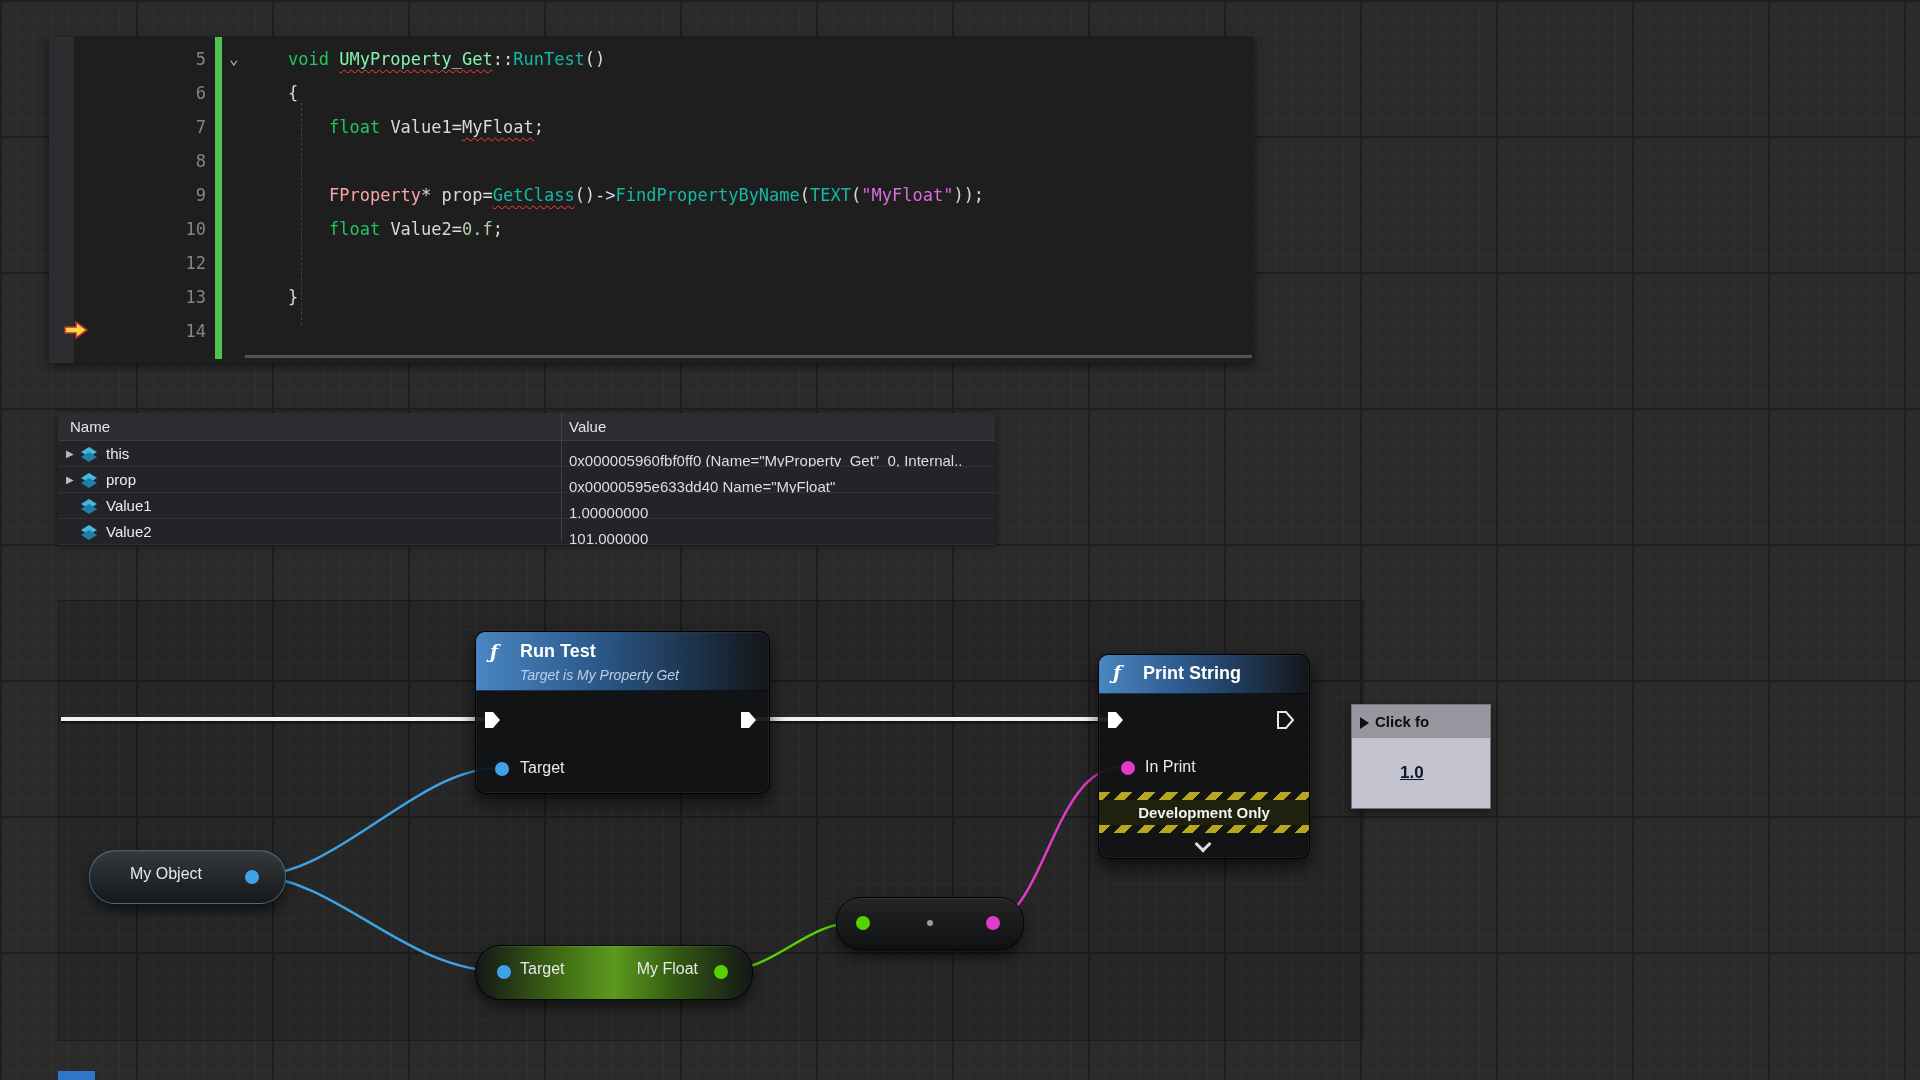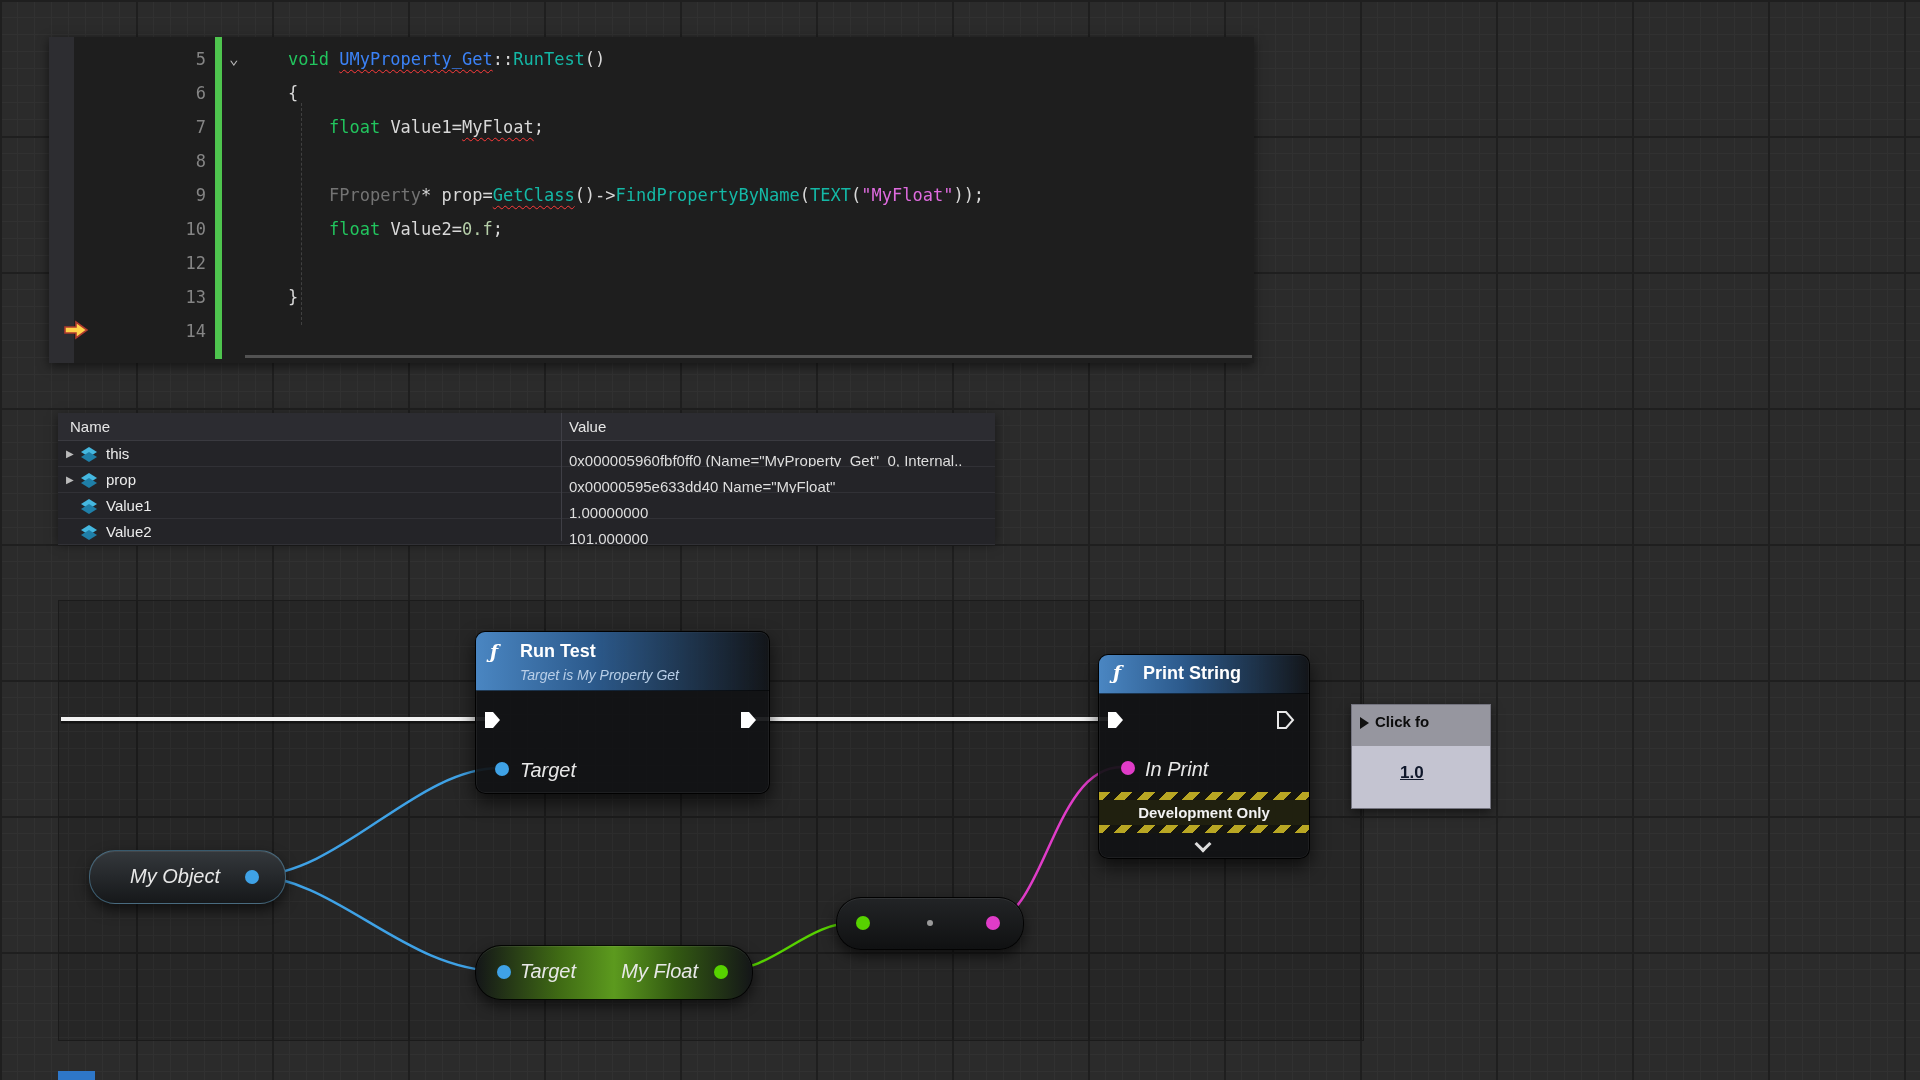--- a/index.html
+++ b/index.html
@@ -17,21 +17,21 @@
   
   .code-panel{position:absolute;left:49px;top:37px;width:1205px;height:326px;background:#1e1e1e;
     box-shadow:0 3px 10px rgba(0,0,0,.55);overflow:hidden;
     font-family:"DejaVu Sans Mono","Liberation Mono",monospace;font-size:17px;}
   .glyph-margin{position:absolute;left:0;top:0;bottom:0;width:25px;background:#2d2d31;}
   .change-bar{position:absolute;left:166px;top:0;width:7px;height:322px;background:#4ec44e;}
   .code-lines{position:absolute;left:25px;top:5px;right:0;}
   .code-line{display:flex;height:34px;line-height:34px;}
   .ln{width:146px;text-align:right;padding-right:14px;box-sizing:border-box;color:#858585;}
   .code-text{margin-left:68px;white-space:pre;}
-  .c-kw{color:#22c55e}.c-cls{color:#3b82f6}.c-typ{color:#737373}.c-fn{color:#14b8a6}
+  .c-kw{color:#22c55e}.c-cls{color:#86efac}.c-typ{color:#fca5a5}.c-fn{color:#14b8a6}
   .c-str{color:#df6bdf}.c-num{color:#b5cea8}.c-pl{color:#d8d8d8}
   .sq{text-decoration-line:underline;text-decoration-style:wavy;text-decoration-color:#ff3b3b;
       text-decoration-thickness:1px;text-underline-offset:4px;}
   .fold-chevron{position:absolute;left:180px;top:5px;height:34px;line-height:34px;color:#b8b8b8;font-size:16px;}
   .indent-guide{position:absolute;left:252px;top:66px;height:222px;border-left:1px dashed #404040;}
   .hscroll-line{position:absolute;left:196px;right:2px;top:318px;height:3px;background:#6e6e6e;opacity:.65;}
   .cur-arrow{position:absolute;left:14px;top:283px;}
   
   .watch-panel{position:absolute;left:58px;top:413px;width:937px;height:128px;background:#26262a;
     box-shadow:0 3px 10px rgba(0,0,0,.5);font-size:15px;color:#e6e6e6;}
@@ -52,35 +52,35 @@
     border-radius:10px;box-shadow:0 8px 18px rgba(0,0,0,.65), inset 0 0 0 1px rgba(255,255,255,0.05);
     color:#e8e8e8;}
   .bp-header{position:absolute;left:0;top:0;right:0;border-radius:9px 9px 0 0;
     background:linear-gradient(90deg,#4a86c2 0%, #2c5a8c 40%, rgba(28,38,50,0.15) 100%);
     border-bottom:1px solid rgba(0,0,0,.55);}
   .fn-icon{position:absolute;left:14px;top:8px;font-family:"DejaVu Serif",serif;font-style:italic;
     font-weight:bold;font-size:19px;color:#fff;}
   .bp-title{position:absolute;left:44px;top:9px;font-size:18px;font-weight:bold;color:#fff;}
   .bp-subtitle{position:absolute;left:44px;top:35px;font-size:14px;font-style:italic;color:#b9cfe8;}
   .pin-dot{position:absolute;width:14px;height:14px;border-radius:50%;}
-  .pin-label{position:absolute;font-size:20px;color:#e8e8e8;white-space:nowrap;font-style:italic;}
+  .pin-label{position:absolute;font-size:16px;color:#e8e8e8;white-space:nowrap;}
   .exec-pin{position:absolute;}
   .pill{position:absolute;border-radius:26px;border:1px solid rgba(0,0,0,.9);
     box-shadow:0 6px 14px rgba(0,0,0,.6), inset 0 1px 0 rgba(255,255,255,.08);color:#efefef;}
   .devonly{position:absolute;left:0;right:0;}
   .hazard{height:8px;background:repeating-linear-gradient(135deg,#b8a623 0 8px,#15150f 8px 16px);}
   .devonly-band{height:25px;line-height:25px;text-align:center;background:#20200f;
     color:#f2f2f2;font-weight:bold;font-size:15px;}
   .chev{position:absolute;left:50%;margin-left:-7px;width:9px;height:9px;border:solid #dddddd;
     border-width:0 3px 3px 0;transform:rotate(45deg);}
   .conv-dot{position:absolute;width:6px;height:6px;border-radius:50%;background:#9a9a9a;}
   
   .popup{position:absolute;left:1351px;top:704px;width:138px;height:103px;background:#c4c4d1;
     border:1px solid #73737e;box-shadow:0 4px 10px rgba(0,0,0,.5);z-index:50;overflow:hidden;}
-  .popup-header{height:41px;line-height:33px;background:#96969f;color:#0c0c0c;font-weight:bold;
+  .popup-header{height:33px;line-height:33px;background:#96969f;color:#0c0c0c;font-weight:bold;
     font-size:15px;white-space:nowrap;overflow:hidden;padding-left:8px;}
   .popup-play{display:inline-block;width:0;height:0;border-top:6px solid transparent;
     border-bottom:6px solid transparent;border-left:9px solid #111;margin-right:6px;vertical-align:middle;}
   .popup-value{position:absolute;left:48px;top:58px;color:#0f172a;font-weight:bold;font-size:17px;
     text-decoration:underline;}
   .bl-accent{position:absolute;left:58px;top:1071px;width:37px;height:9px;background:#2e77c8;}
 </style>
 </head>
 <body>
 

